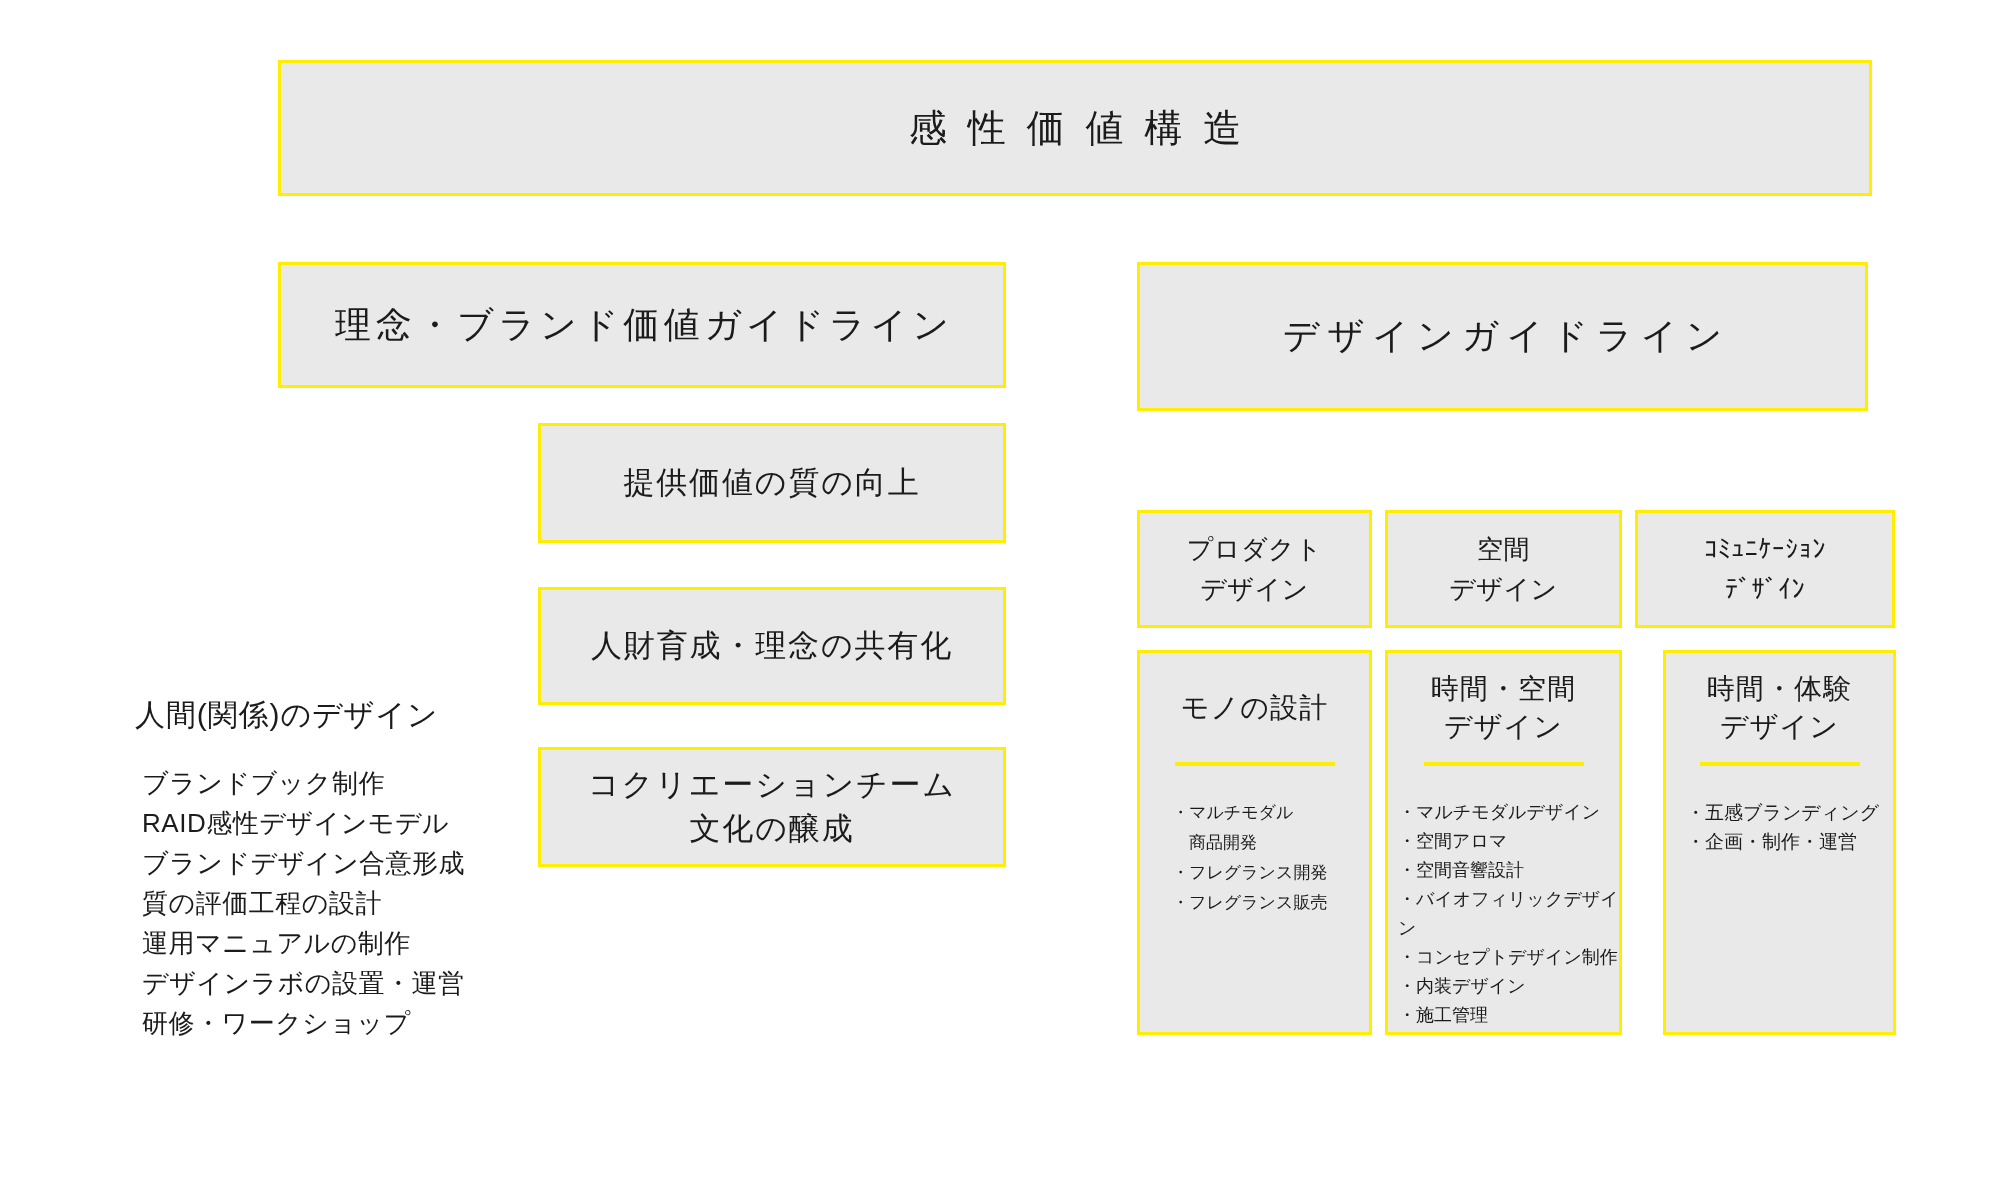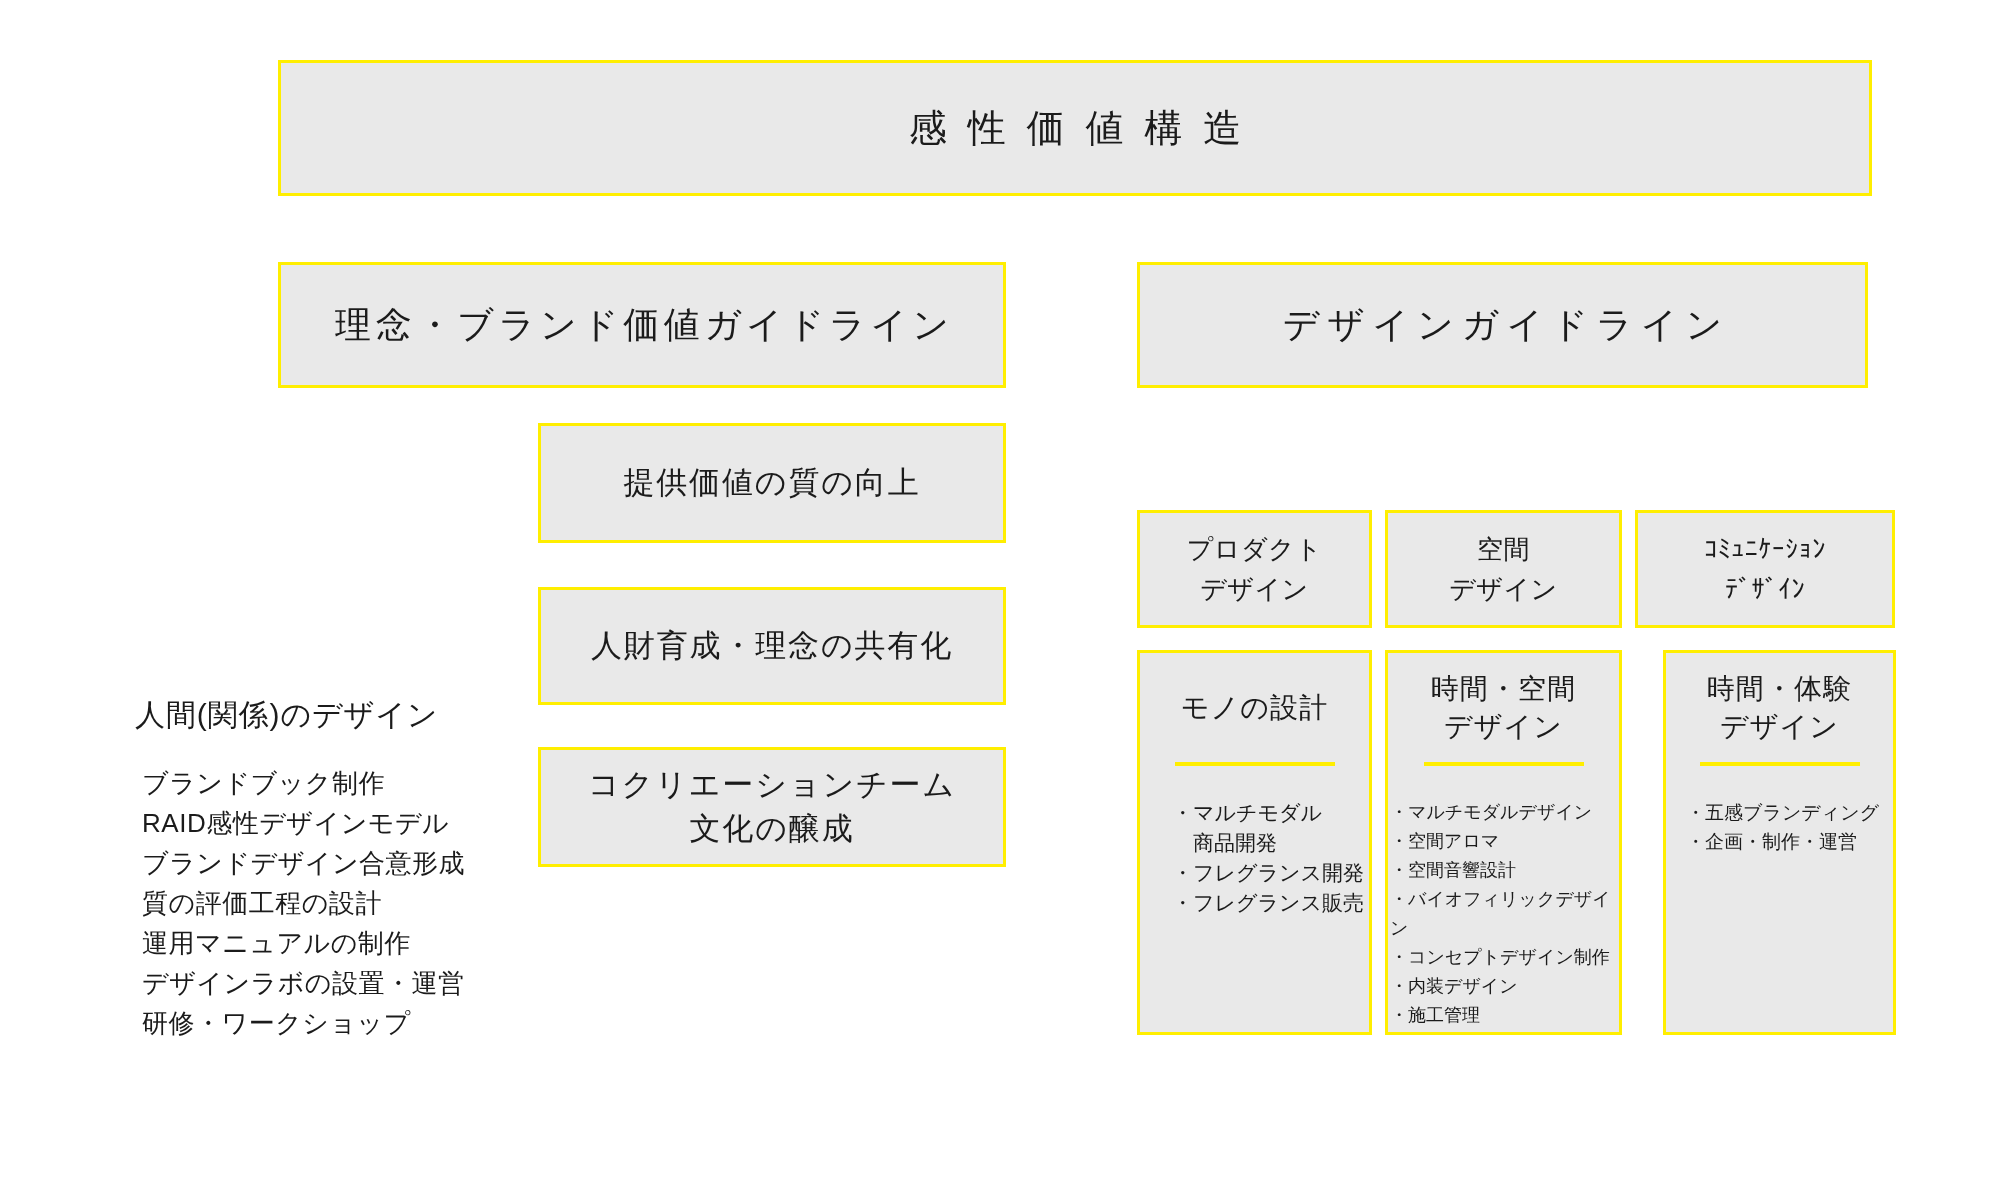--- a/index.html
+++ b/index.html
@@ -23,21 +23,21 @@
   .stack-title { font-size:31px; letter-spacing:0.06em; line-height:44px; }
 
   .hdr-title { font-size:26px; line-height:40px; letter-spacing:0.02em; }
 
   .colbox { display:block; }
   .col-head { height:109px; display:flex; align-items:center; justify-content:center; text-align:center; }
   .col-title { font-size:28px; line-height:38px; letter-spacing:0.04em; }
   .col-divider { width:160px; height:4px; margin:0 auto; background:var(--yellow,#ffee00); }
   .col-list { margin-top:32px; text-align:left; }
   .col-list .item { white-space:pre-line; }
-  .c1 .item { font-size:21px; line-height:30px; }
+  .c1 .item { font-size:17px; line-height:30px; }
   .c2 .item { font-size:18px; line-height:29px; }
   .c3 .item { font-size:19px; line-height:29px; }
 
   .left-panel { position:absolute; left:135px; top:693px; width:400px; }
   .lp-heading { font-size:30px; line-height:44px; letter-spacing:0.03em; }
   .lp-list { margin-top:26px; padding-left:7px; }
   .lp-item { font-size:26px; line-height:40px; letter-spacing:0.02em; }
 </style>
 </head>
 <body style="color: rgb(27, 27, 27); background: rgb(255, 255, 255);">
@@ -45,21 +45,21 @@
 <div class="canvas">
 
   <div class="gbox centered" style="left:278px; top:60px; width:1594px; height:136px;">
     <div class="top-title">感性価値構造</div>
   </div>
 
   <div class="gbox centered" style="left:278px; top:262px; width:728px; height:126px;">
     <div class="guide-title ls-1">理念・ブランド価値ガイドライン</div>
   </div>
 
-  <div class="gbox centered" style="left:1137px; top:262px; width:731px; height:126px;">
+  <div class="gbox centered" style="left:1137px; top:262px; width:731px; height:149px;">
     <div class="guide-title ls-2">デザインガイドライン</div>
   </div>
 
   <div class="gbox centered" style="left:538px; top:423px; width:468px; height:120px;">
     <div class="stack-title pre">提供価値の質の向上</div>
   </div>
 
   <div class="gbox centered" style="left:538px; top:587px; width:468px; height:118px;">
     <div class="stack-title pre">人財育成・理念の共有化</div>
   </div>
@@ -109,21 +109,21 @@
       <div class="item">・フレグランス販売</div>
     </div>
   </div>
 
   <div class="gbox colbox c2" style="left:1385px; top:650px; width:237px; height:385px;">
     <div class="col-head">
       <div class="col-title pre">時間・空間
 デザイン</div>
     </div>
     <div class="col-divider"></div>
-    <div class="col-list" style="padding-left:2px;">
+    <div class="col-list" style="padding-left:10px;">
       <div class="item">・マルチモダルデザイン</div>
       <div class="item">・空間アロマ</div>
       <div class="item">・空間音響設計</div>
       <div class="item">・バイオフィリックデザイン</div>
       <div class="item">・コンセプトデザイン制作</div>
       <div class="item">・内装デザイン</div>
       <div class="item">・施工管理</div>
     </div>
   </div>
 

